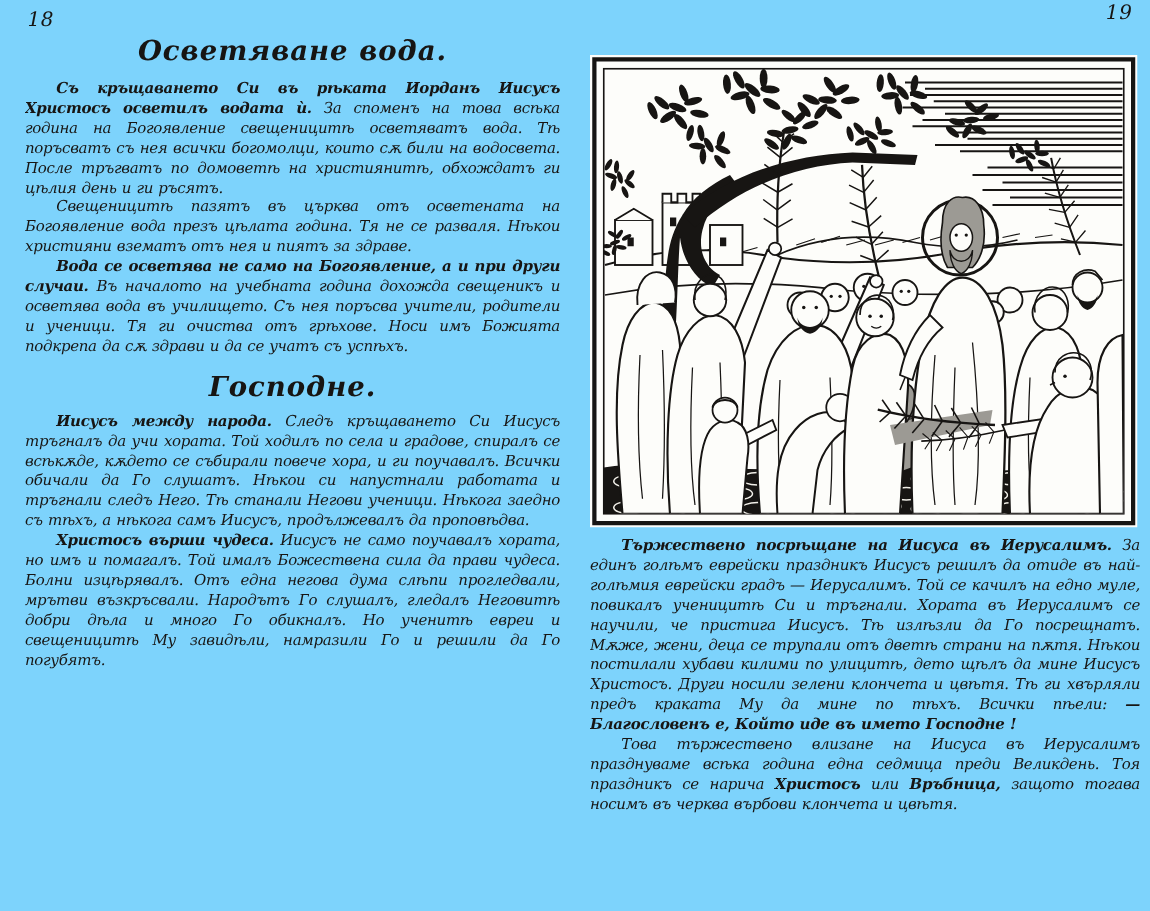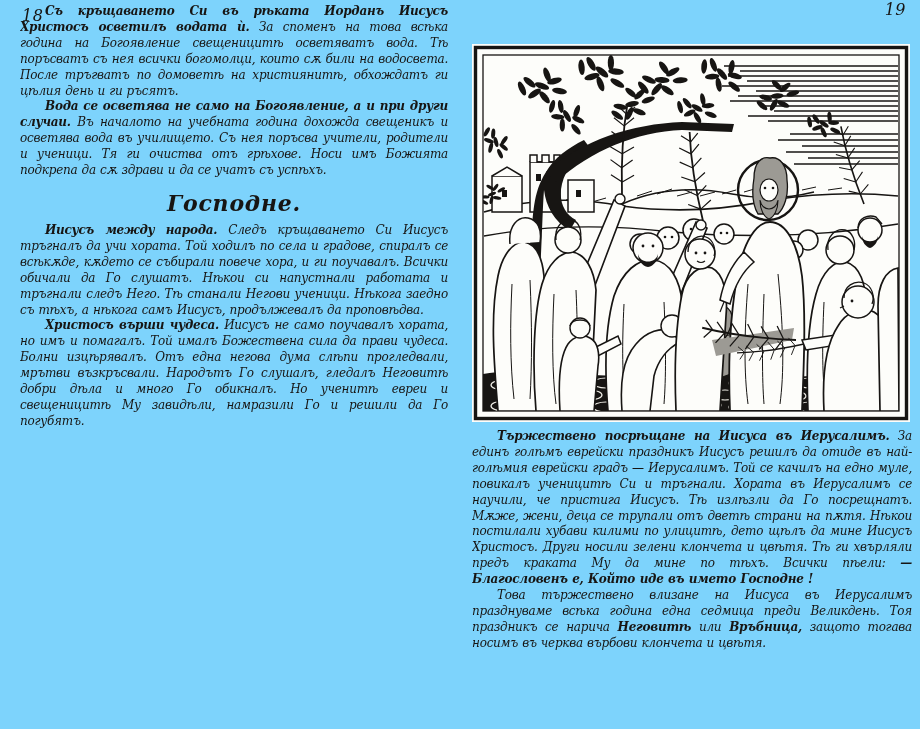--- a/index.html
+++ b/index.html
@@ -50,22 +50,24 @@
 </style>
 </head>
 <body>
 
 <div class="spread">
 
   <div class="pagenum left">18</div>
   <div class="pagenum right">19</div>
 
   <div class="col col-left">
+    <h1 class="head">Осветяване вода.</h1>
     <div>
         <p class="para"><span class="b">Съ кръщаването Си въ рѣката Иорданъ Иисусъ Христосъ осветилъ водата ѝ.</span><span> За споменъ на това всѣка година на Богоявление свещеницитѣ осветяватъ вода. Тѣ поръсватъ съ нея всички богомолци, които сѫ били на водосвета. После тръгватъ по домоветѣ на християнитѣ, обхождатъ ги цѣлия день и ги ръсятъ.</span></p>
+        <p class="para"><span>Свещеницитѣ пазятъ въ църква отъ осветената на Богоявление вода презъ цѣлата година. Тя не се разваля. Нѣкои християни взематъ отъ нея и пиятъ за здраве.</span></p>
         <p class="para"><span class="b">Вода се осветява не само на Богоявление, а и при други случаи.</span><span> Въ началото на учебната година дохожда свещеникъ и осветява вода въ училището. Съ нея поръсва учители, родители и ученици. Тя ги очиства отъ грѣхове. Носи имъ Божията подкрепа да сѫ здрави и да се учатъ съ успѣхъ.</span></p>
       </div>
     <h2 class="head">Господне.</h2>
     <div>
         <p class="para"><span class="b">Иисусъ между народа.</span><span> Следъ кръщаването Си Иисусъ тръгналъ да учи хората. Той ходилъ по села и градове, спиралъ се всѣкѫде, кѫдето се събирали повече хора, и ги поучавалъ. Всички обичали да Го слушатъ. Нѣкои си напустнали работата и тръгнали следъ Него. Тѣ станали Негови ученици. Нѣкога заедно съ тѣхъ, а нѣкога самъ Иисусъ, продължевалъ да проповѣдва.</span></p>
         <p class="para"><span class="b">Христосъ върши чудеса.</span><span> Иисусъ не само поучавалъ хората, но имъ и помагалъ. Той ималъ Божествена сила да прави чудеса. Болни изцѣрявалъ. Отъ една негова дума слѣпи прогледвали, мрътви възкръсвали. Народътъ Го слушалъ, гледалъ Неговитѣ добри дѣла и много Го обикналъ. Но ученитѣ евреи и свещеницитѣ Му завидѣли, намразили Го и решили да Го погубятъ.</span></p>
       </div>
   </div>
 
   <div class="col col-right">
@@ -289,17 +291,17 @@
           <circle cx="380" cy="257" r="1.4" fill="#171513"></circle>
           <path d="M372,262 l-4,2" stroke="#171513" stroke-width="1.2" fill="none"></path>
           <use href="#frond" transform="translate(332,300) rotate(-95) scale(0.75)"></use>
 
           <path d="M408,367 L406,262 C406,240 414,226 426,224 L427,367 Z" fill="#fdfdfa" stroke="#171513" stroke-width="1.7"></path>
         </g>
       </svg>
     </figure>
     <div>
         <p class="para"><span class="b">Тържествено посрѣщане на Иисуса въ Иерусалимъ.</span><span> За единъ голѣмъ еврейски праздникъ Иисусъ решилъ да отиде въ най-голѣмия еврейски градъ — Иерусалимъ. Той се качилъ на едно муле, повикалъ ученицитѣ Си и тръгнали. Хората въ Иерусалимъ се научили, че пристига Иисусъ. Тѣ излѣзли да Го посрещнатъ. Мѫже, жени, деца се трупали отъ дветѣ страни на пѫтя. Нѣкои постилали хубави килими по улицитѣ, дето щѣлъ да мине Иисусъ Христосъ. Други носили зелени клончета и цвѣтя. Тѣ ги хвърляли предъ краката Му да мине по тѣхъ. Всички пѣели: </span><span class="b">— Благословенъ е, Който иде въ името Господне !</span></p>
-        <p class="para"><span>Това тържествено влизане на Иисуса въ Иерусалимъ празднуваме всѣка година една седмица преди Великдень. Тоя праздникъ се нарича </span><span class="b">Неговитѣ</span><span> или </span><span class="b">Връбница,</span><span> защото тогава носимъ въ черква върбови клончета и цвѣтя.</span></p>
+        <p class="para"><span>Това тържествено влизане на Иисуса въ Иерусалимъ празднуваме всѣка година една седмица преди Великдень. Тоя праздникъ се нарича </span><span class="b">Христосъ</span><span> или </span><span class="b">Връбница,</span><span> защото тогава носимъ въ черква върбови клончета и цвѣтя.</span></p>
       </div>
   </div>
 
 </div>
 
 </body></html>

